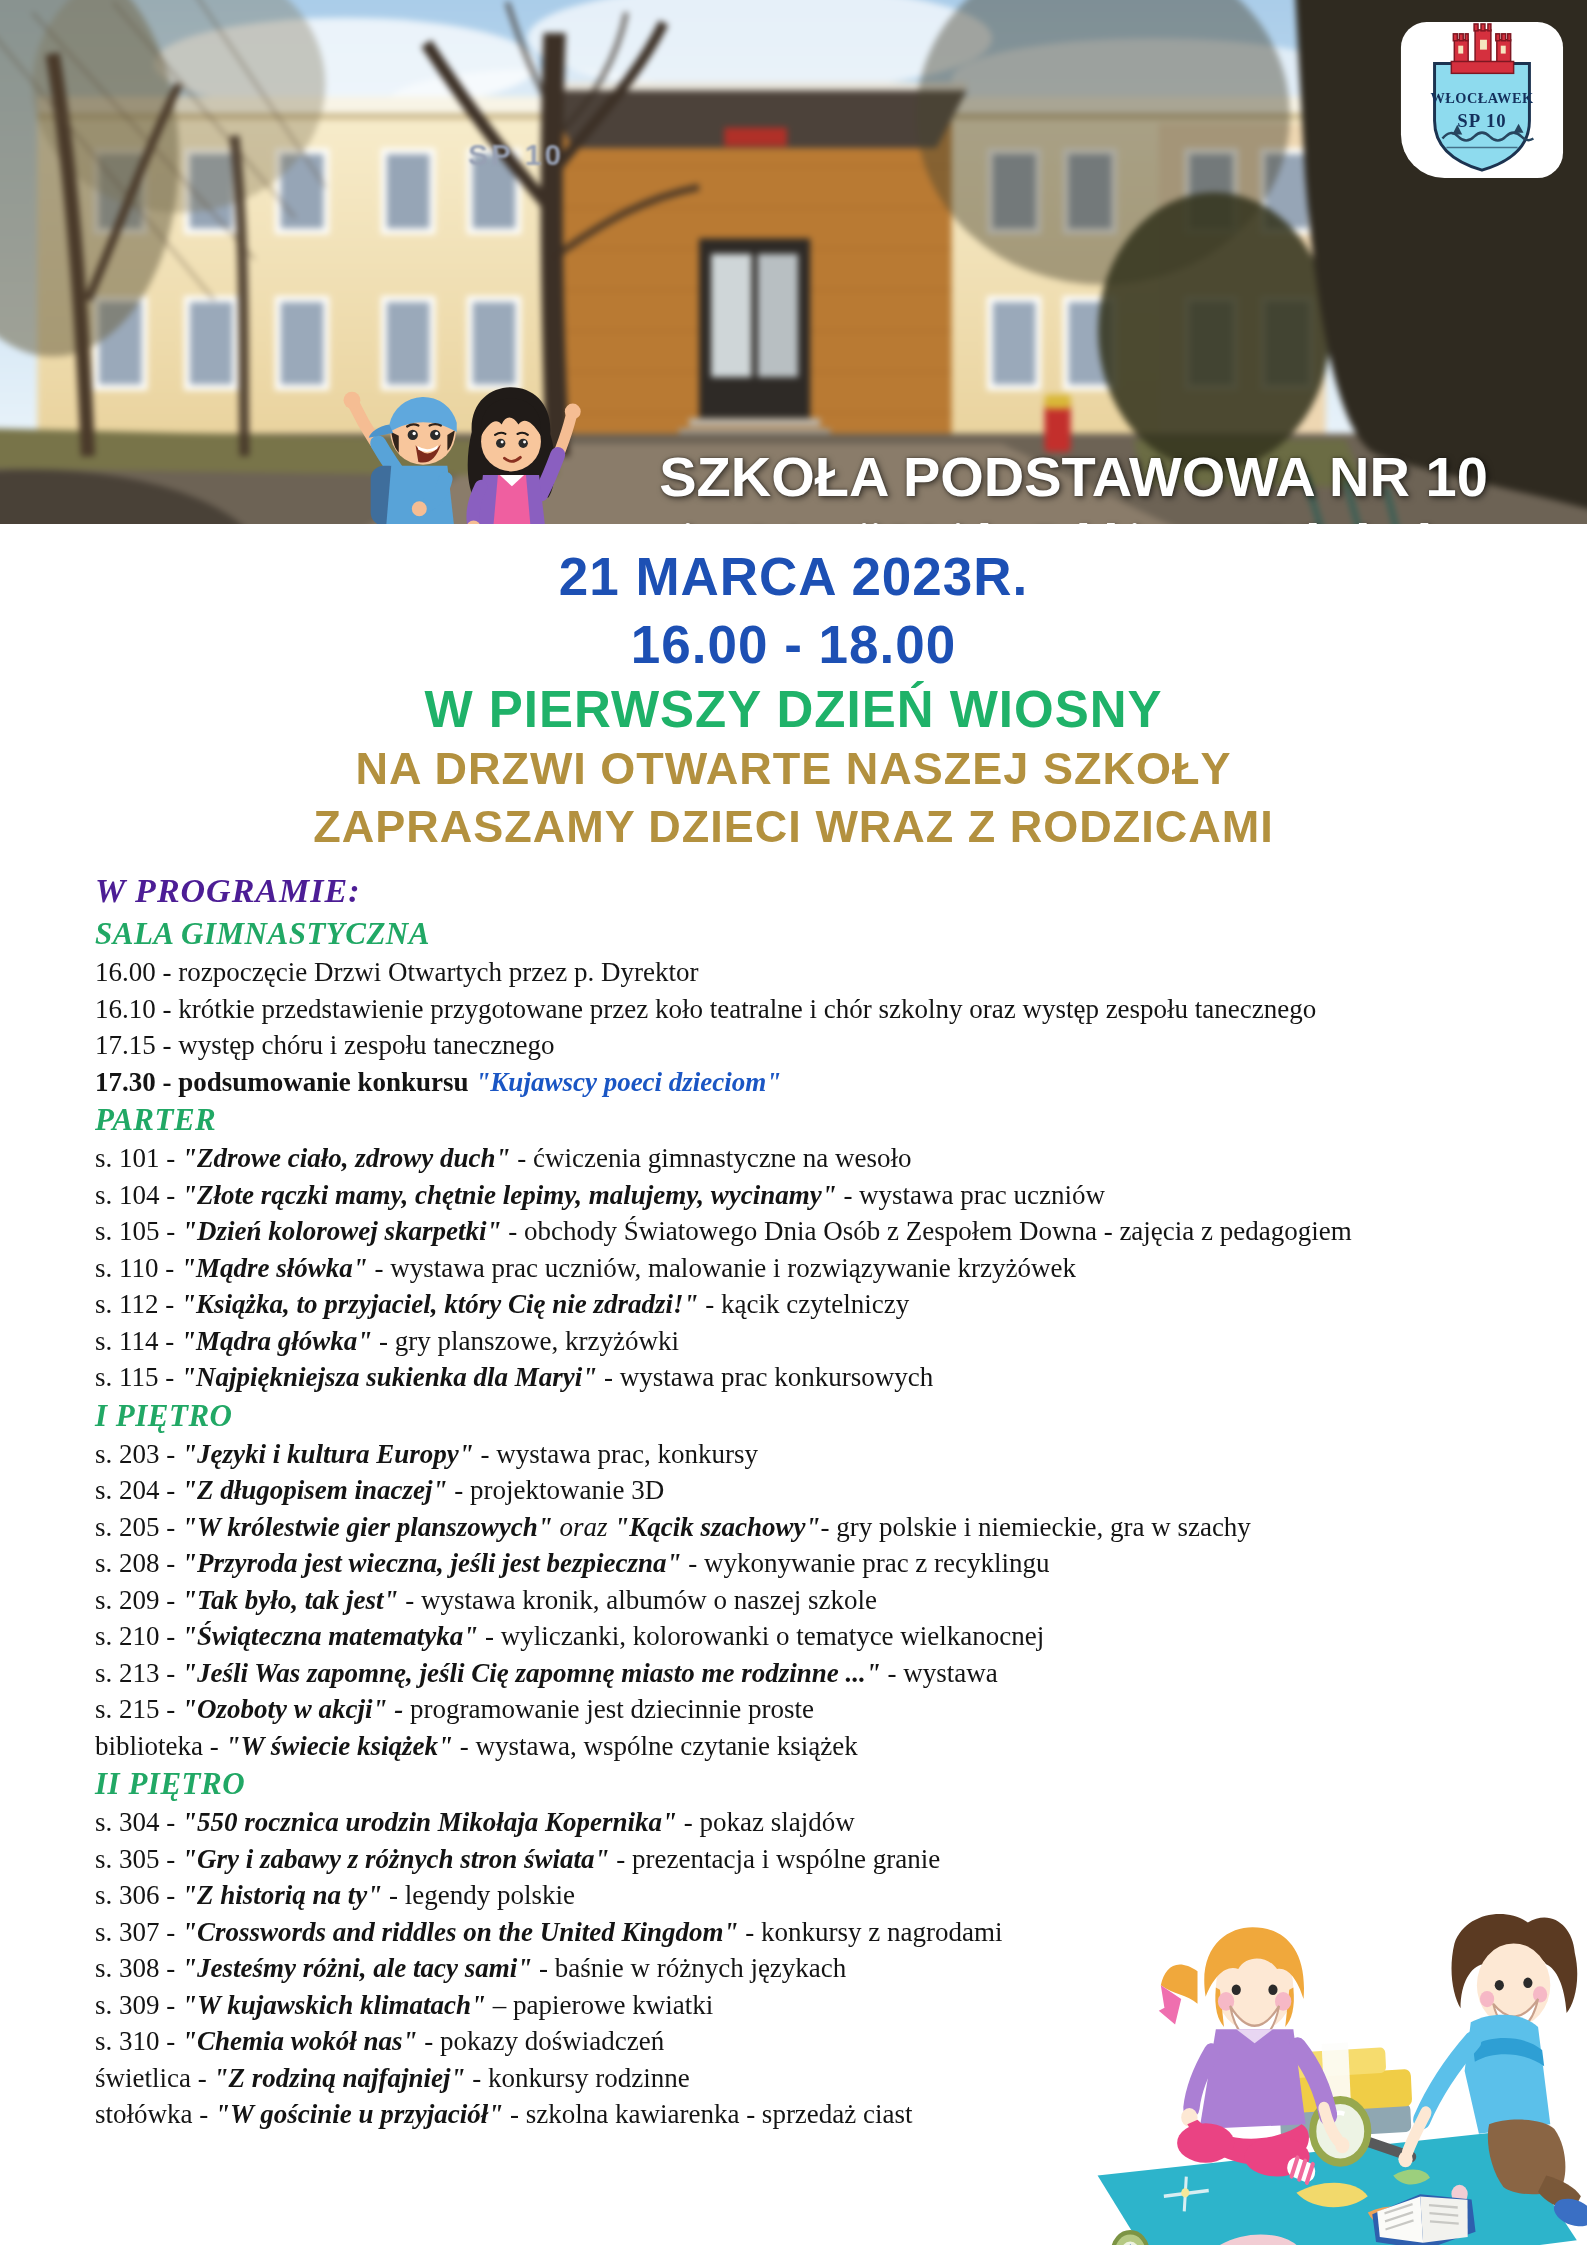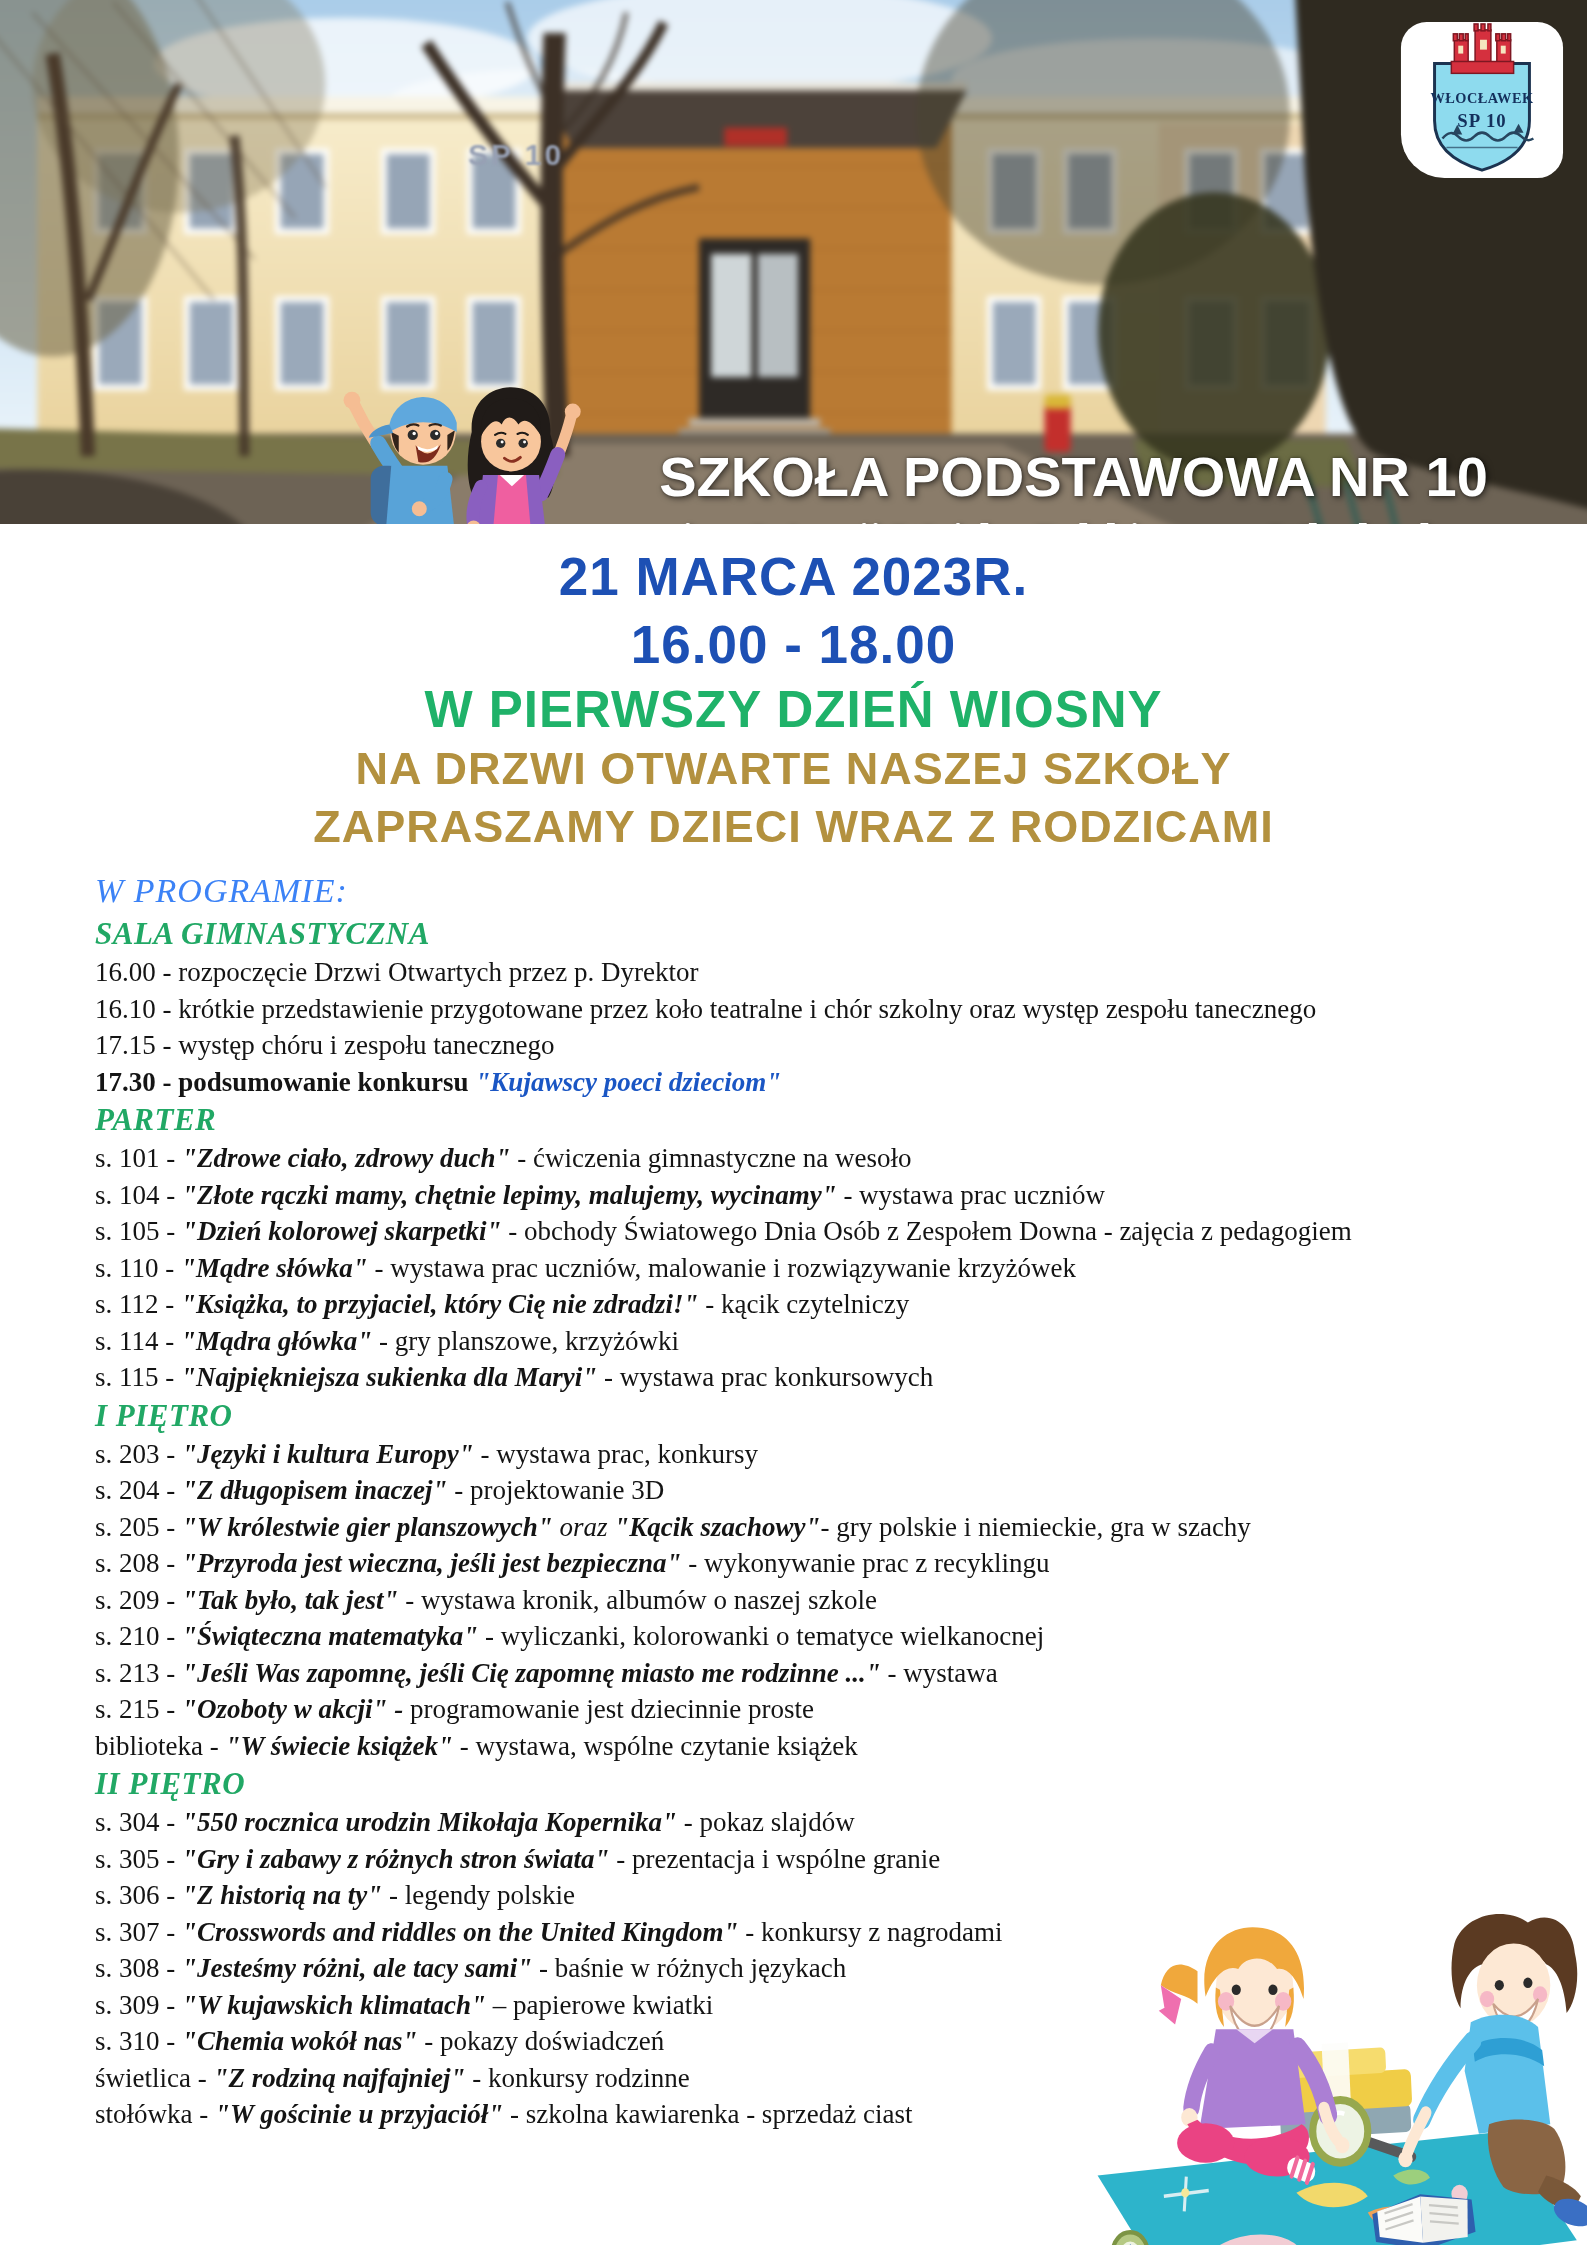--- a/index.html
+++ b/index.html
@@ -25,21 +25,21 @@
   
   .top-block{padding-top:22px;text-align:center;font-family:Liberation Sans, sans-serif;font-weight:bold}
   .date,.time{font-size:53px;line-height:62px;color:#1d50b4;letter-spacing:1px}
   .time{margin-top:6px}
   .occasion{font-size:51px;line-height:60px;color:#1fb269;margin-top:4px;letter-spacing:1px}
   .invite{font-size:45px;line-height:58px;color:#b3913f;letter-spacing:1px}
 
   
   .programme{padding:12px 30px 0 95px;position:relative}
   .prog-heading{font-family:"Liberation Serif",serif;font-size:34px;line-height:46px;
-    font-weight:normal;font-style:italic;color:#3b82f6;letter-spacing:1px}
+    font-weight:bold;font-style:italic;color:#4c1d95;letter-spacing:1px}
   .section-title{font-size:31px;line-height:40px;font-weight:bold;font-style:italic;
     color:#21a865;letter-spacing:.5px}
   .program-item{font-size:27px;line-height:36.5px;color:#141414;white-space:nowrap}
   .seg-b{font-weight:bold}
   .seg-bi{font-weight:bold;font-style:italic}
   .seg-i{font-style:italic}
   .seg-bb{font-weight:bold;font-style:italic;color:#1a56c4}
 
   .kids-studying{position:absolute;right:0;bottom:0;width:520px;height:348px}
   .kids-studying svg{width:100%;height:100%}

